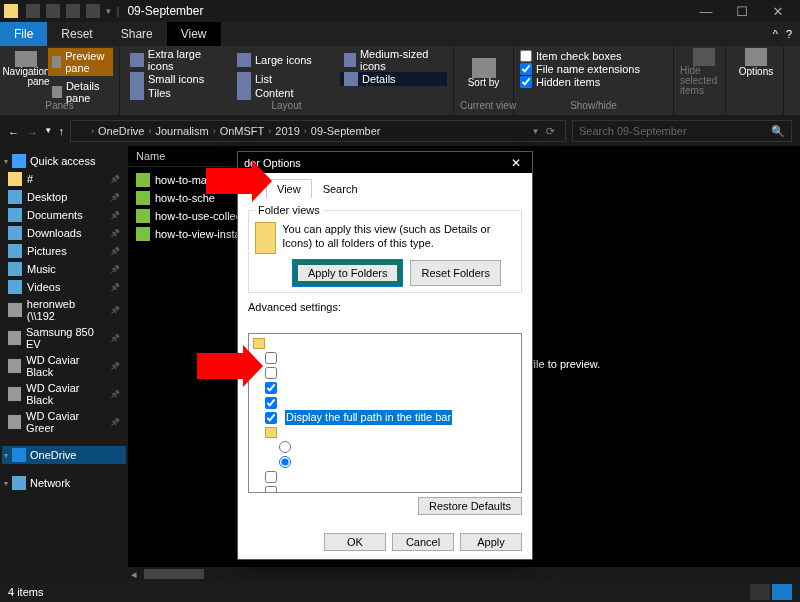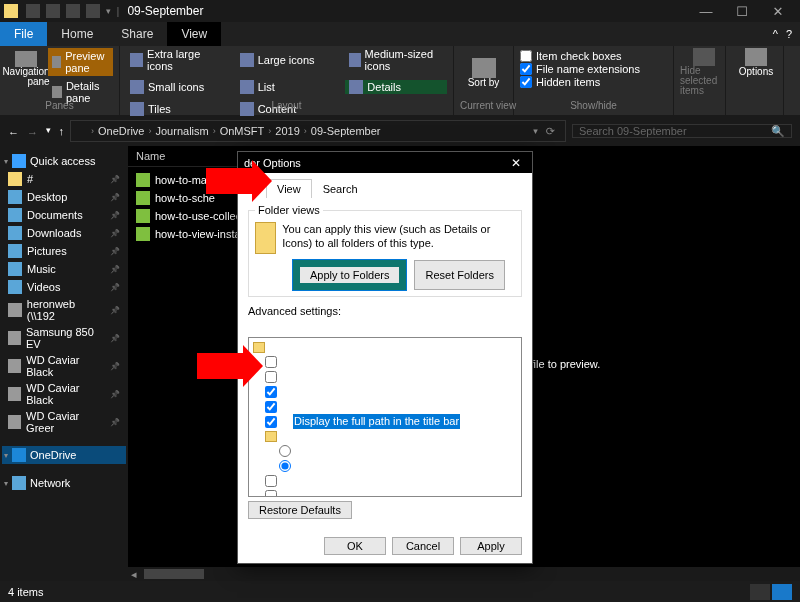--- a/index.html
+++ b/index.html
@@ -20,42 +20,42 @@
 .ribbon-label{margin-top:auto;text-align:center;color:#888;font-size:10px;padding-bottom:2px}
 .nav-pane-group{width:120px}
 .nav-big{display:flex;height:50px}
 .nav-icon{width:36px;height:36px;margin:3px 2px;display:flex;flex-direction:column;align-items:center;justify-content:center}
 .nav-icon .ico{width:22px;height:18px;background:#888}
 .pane-btns{display:flex;flex-direction:column;gap:2px;margin-left:2px}
 .pane-btn{display:flex;align-items:center;padding:2px 4px;font-size:11px;gap:4px}
 .pane-btn.active{background:#a16207}
 .pane-btn .pb-ico{width:14px;height:12px;background:#888}
 .layout-group{width:334px}
-.layout-grid{display:grid;grid-template-columns:1fr 1fr 1fr;grid-template-rows:1fr 1fr 1fr;height:52px;gap:8px}
+.layout-grid{display:grid;grid-template-columns:1fr 1fr 1fr;grid-template-rows:1fr 1fr 1fr;height:52px;gap:0}
 .layout-opt{display:flex;align-items:center;gap:4px;padding:0 4px;font-size:11px;color:#ddd}
 .layout-opt .lo-ico{width:14px;height:14px;background:#6a7aa8}
-.layout-opt.selected{background:#14532d}
+.layout-opt.selected{background:#0f172a}
 .sort-group{width:60px}
 .sort-big{display:flex;flex-direction:column;align-items:center;justify-content:center;height:50px}
 .sort-big .ico{width:24px;height:20px;background:#888}
 .show-group{width:160px}
 .check-list{display:flex;flex-direction:column;gap:1px;padding-top:2px}
 .chk{display:flex;align-items:center;gap:4px;font-size:11px}
 .chk input{width:12px;height:12px}
 .hide-sel{display:flex;flex-direction:column;align-items:center;width:48px}
 .hide-sel .ico{width:22px;height:18px;background:#555}
 .opt-group{width:58px}
 .addr-row{height:30px;background:#1a1a1a;display:flex;align-items:center;padding:0 8px;gap:6px}
 .nav-arrows{display:flex;gap:8px;color:#ccc;font-size:14px}
 .nav-arrow{cursor:pointer}
 .breadcrumb{flex:1;background:#191919;border:1px solid #333;height:22px;display:flex;align-items:center;padding:0 4px;gap:2px}
 .bc-seg{display:flex;align-items:center;gap:2px;font-size:11px;color:#ddd;padding:0 2px}
 .bc-sep{color:#888;font-size:9px}
 .bc-refresh{color:#888;padding:0 6px}
-.searchbox{width:220px;background:#191919;border:1px solid #333;height:14px;display:flex;align-items:center;padding:0 6px;color:#666;justify-content:space-between}
+.searchbox{width:220px;background:#191919;border:1px solid #333;height:22px;display:flex;align-items:center;padding:0 6px;color:#666;justify-content:space-between}
 .main{display:flex;height:435px}
 .sidebar{width:128px;background:#1a1a1a;padding:6px 2px;overflow:hidden}
 .sb-item{display:flex;align-items:center;gap:5px;padding:2px 6px;font-size:11px;color:#ddd}
 .sb-item .sb-ico{width:14px;height:14px;background:#888}
 .sb-item.pinned::after{content:"📌";font-size:8px;margin-left:auto;filter:grayscale(1)opacity(.6)}
 .sb-group{margin-bottom:10px}
 .sb-head{display:flex;align-items:center;gap:4px;padding:2px 2px;font-size:11px}
 .sb-head::before{content:"▾";font-size:8px;color:#888}
 .sb-head .sb-ico{width:14px;height:14px;background:#3aa0ff}
 .content{flex:1;background:#000;display:flex}
@@ -77,31 +77,31 @@
 .dlg-tab{padding:3px 10px;font-size:11px;color:#000;border:1px solid transparent;border-bottom:none}
 .dlg-tab.active{border-color:#ccc;background:#fff}
 .dlg-body{padding:6px 10px;color:#000}
 .fvbox{border:1px solid #ddd;padding:6px;margin-bottom:8px}
 .fvbox legend{font-size:11px;color:#000;padding:0 3px}
 .fv-row{display:flex;gap:6px}
 .fv-ico{width:32px;height:32px;background:#f7d774;border:1px solid #c9a23a}
 .fv-txt{font-size:11px;color:#000;line-height:1.3}
 .fv-btns{display:flex;gap:8px;margin-top:6px;margin-left:38px}
 .winbutton{border:1px solid #aaa;background:#e8e8e8;padding:2px 10px;font-size:11px;color:#000}
-.winbutton.primary{border:7px solid #0f766e;outline:1px solid #0078d7}
+.winbutton.primary{border:5px solid #0f766e;outline:1px solid #0078d7}
 .adv-label{font-size:11px;color:#000;margin-bottom:20px}
 .advbox{border:1px solid #888;height:160px;overflow:auto;padding:2px;background:#fff}
-.tree-line{display:flex;align-items:center;gap:16px;font-size:11px;color:#000;padding:0 2px;line-height:1.35}
+.tree-line{display:flex;align-items:center;gap:8px;font-size:11px;color:#000;padding:0 2px;line-height:1.35}
 .tree-line .fld{width:12px;height:11px;background:#f7d774;border:1px solid #c9a23a}
 .tree-line input[type=checkbox],.tree-line input[type=radio]{width:12px;height:12px;margin:0}
 .tree-line.highlight span{background:#0078d7;color:#fff;padding:0 1px}
 .ind1{padding-left:14px}
 .ind2{padding-left:28px}
 .dlg-bot{display:flex;justify-content:flex-end;gap:6px;padding:8px 10px}
-.restore-row{display:flex;padding:4px 0}
+.restore-row{display:flex;justify-content:flex-end;padding:4px 0}
 .arrow{position:absolute;width:48px;height:26px;background:red}
 .arrow::after{content:"";position:absolute;right:-18px;top:-8px;border-left:20px solid red;border-top:21px solid transparent;border-bottom:21px solid transparent}
 .arrow1{left:206px;top:168px}
 .arrow2{left:197px;top:353px}
 .scrollbar-h{position:absolute;bottom:21px;left:128px;right:0;height:14px;background:#1a1a1a;display:flex;align-items:center}
 .scrollbar-h .thumb{width:60px;height:10px;background:#444;margin-left:4px}
 </style>
 </head>
 <body>
 
@@ -118,21 +118,21 @@
   <span class="title">09-September</span>
   <div class="winbtns">
     <div class="winbtn">—</div>
     <div class="winbtn">☐</div>
     <div class="winbtn">✕</div>
   </div>
 </div>
 
 <div class="menubar">
   <div class="menutab file">File</div>
-  <div class="menutab">Home</div>
+  <div class="menutab">Reset</div>
   <div class="menutab">Share</div>
   <div class="menutab active">View</div>
   <div style="margin-left:auto;display:flex;align-items:center;gap:8px;padding-right:8px;color:#888">
     <span>^</span>
     <span>?</span>
   </div>
 </div>
 
 <div class="ribbon">
   <div class="ribbon-group nav-pane-group">

